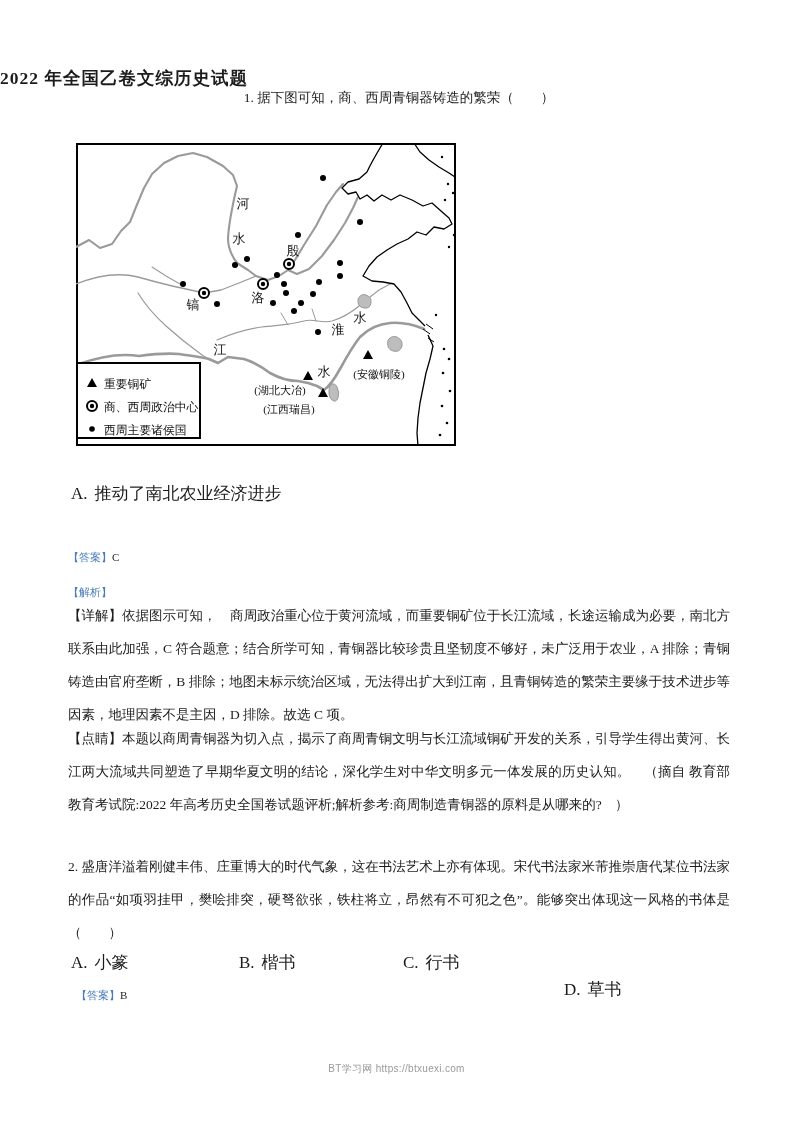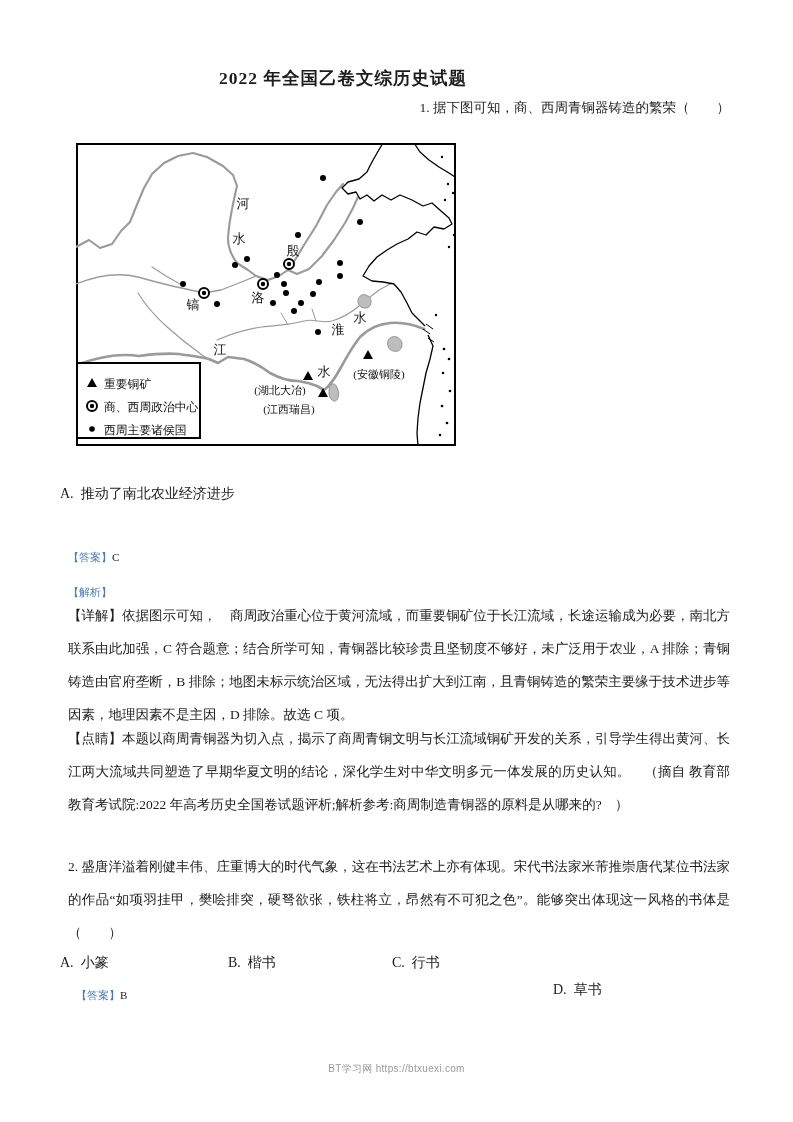--- a/index.html
+++ b/index.html
@@ -6,26 +6,26 @@
   .page{
     position:relative;
     width:793px;height:1122px;
     background:#ffffff;
     font-family:"Liberation Serif","DejaVu Serif",serif;
     color:#1c1c1c;
     overflow:hidden;
   }
   .title{
     position:absolute;left:0;top:66px;width:686px;
-    text-align:center;font-size:17.5px;font-weight:bold;letter-spacing:1px;
+    font-size:17.5px;font-weight:bold;letter-spacing:1px;
   }
   .block{position:absolute;left:68px;width:662px;font-size:13.5px;line-height:33px;}
-  .stem1{top:91px;text-align:right;}
+  .stem1{top:81px;text-align:center;}
   .map-figure{position:absolute;left:76px;top:143px;width:380px;height:303px;}
-  .opt-row{position:absolute;left:60px;width:662px;height:28px;font-size:14px;line-height:28px;}
+  .opt-row{position:absolute;left:71px;width:662px;height:28px;font-size:17px;line-height:28px;}
   .q1-row1{top:480px;}
   .q1-row2{top:508px;}
   .q2-row{top:949px;}
   .opt{position:absolute;top:0;white-space:nowrap;}
   .opt .lab{margin-right:7px;}
   .ans-line{position:absolute;left:68px;height:28px;font-size:11px;line-height:28px;}
   .ans1{top:543px;}
   .jiexi{top:578px;}
   .ans2{top:981px;margin-left:8px;}
   .tag-blue{color:#4a7cb5;}

